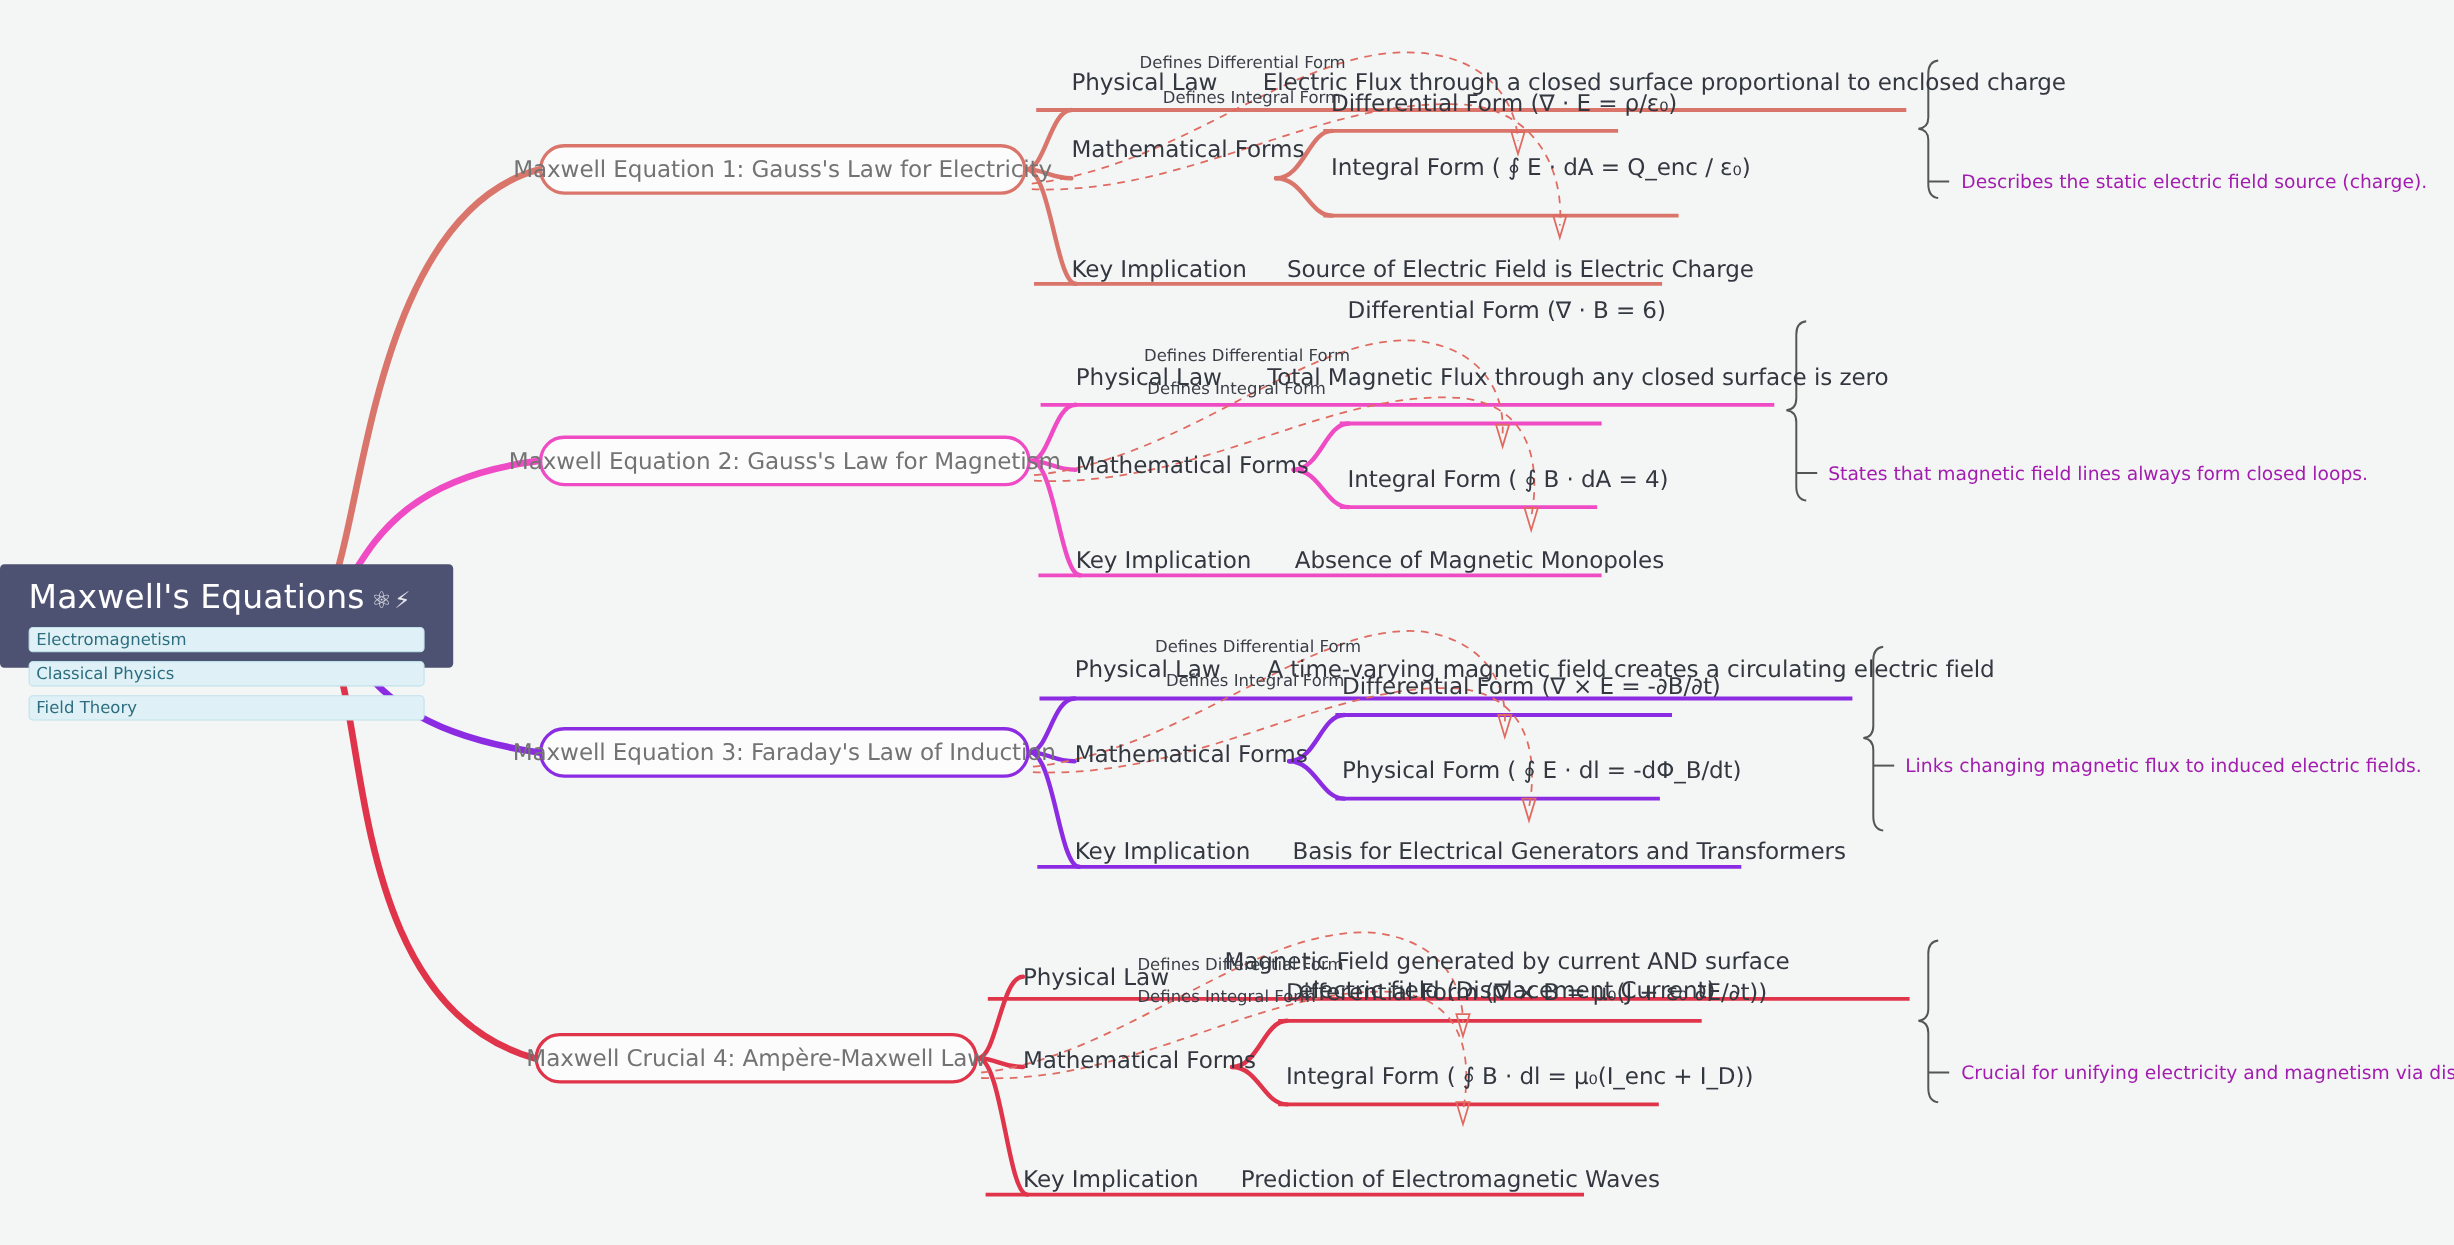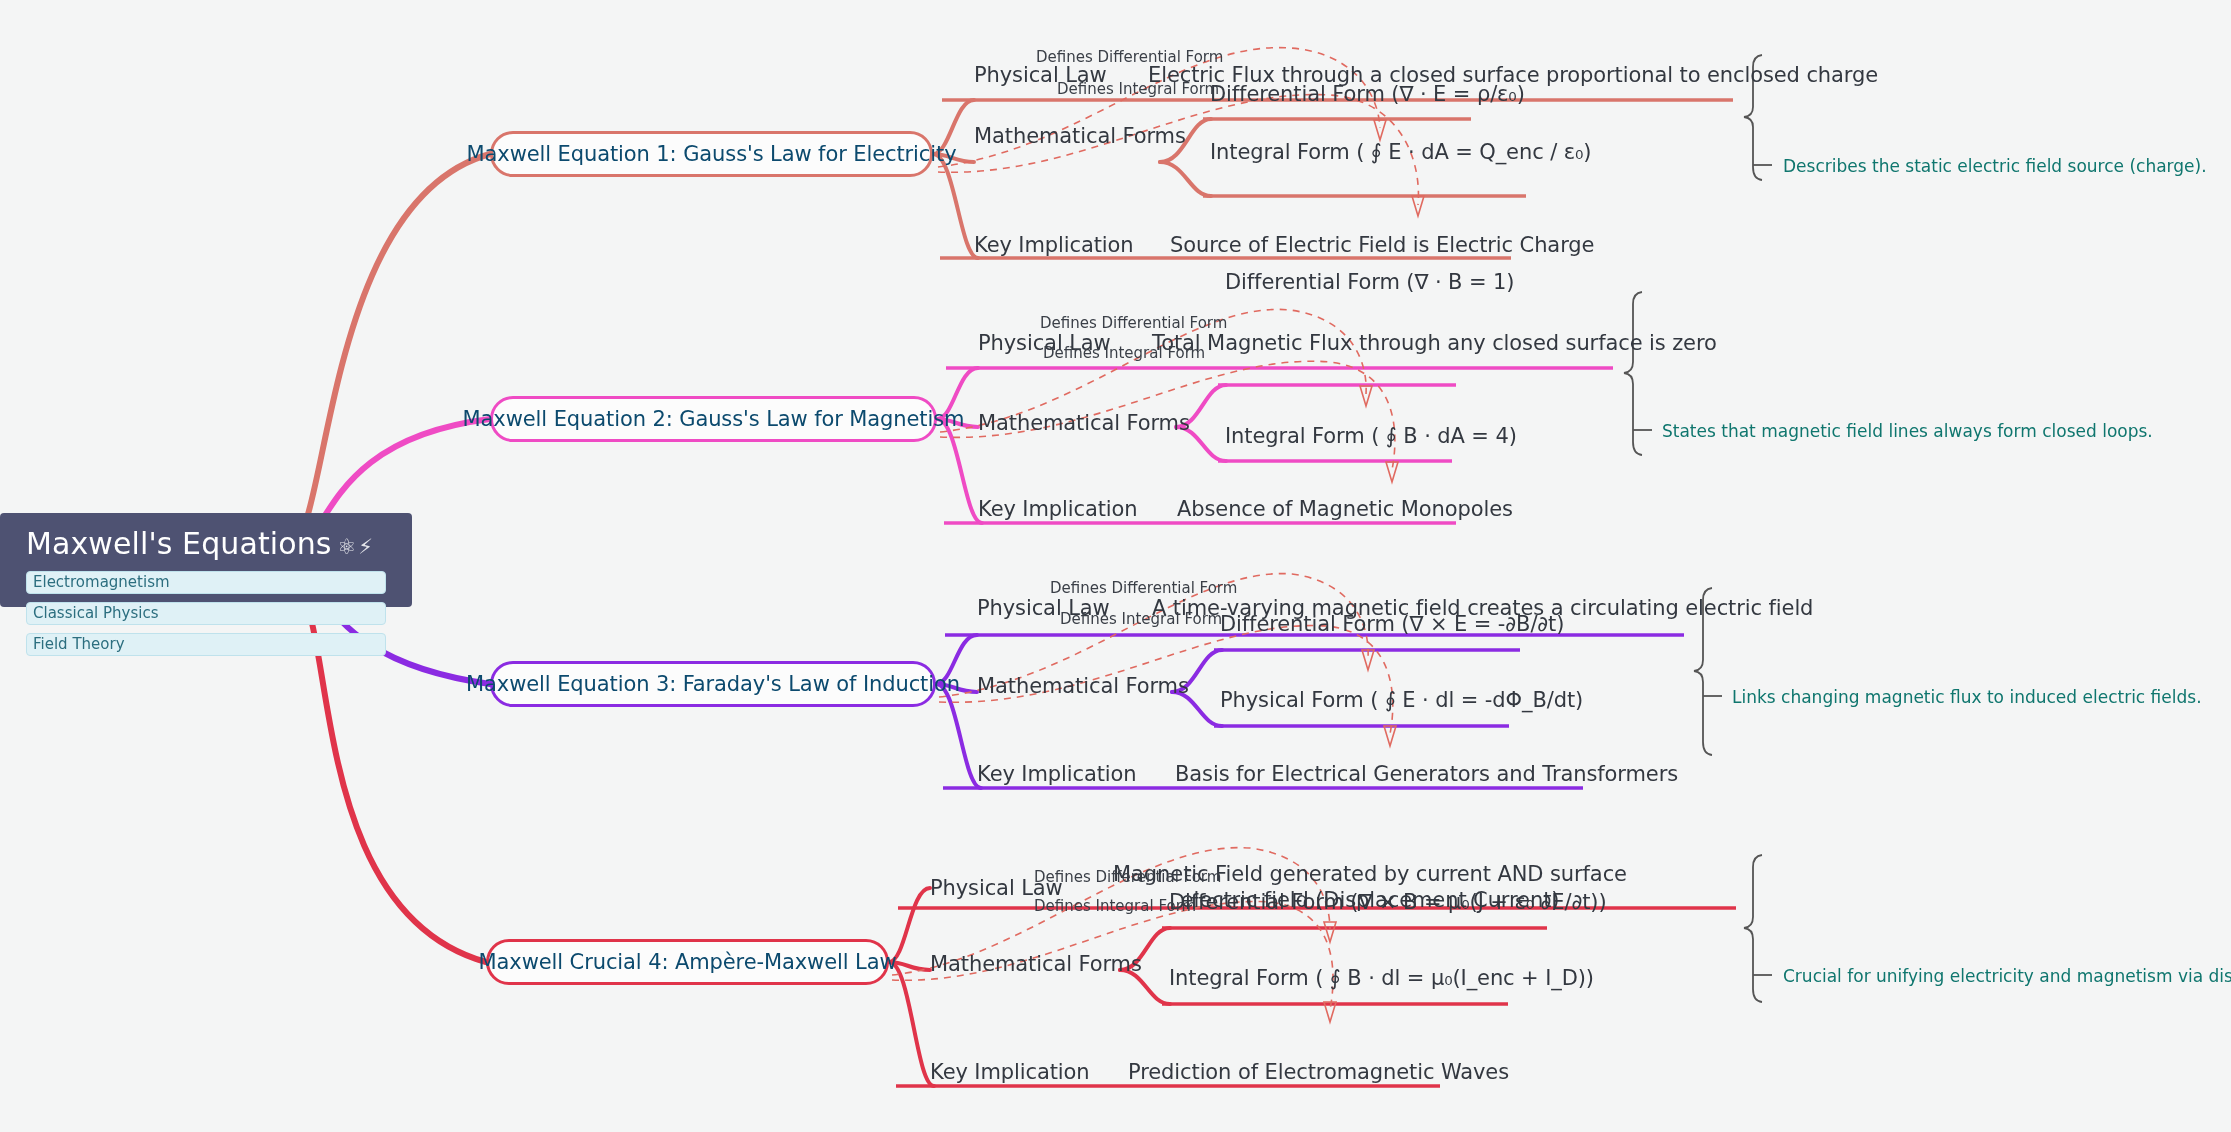--- a/index.html
+++ b/index.html
@@ -33,40 +33,40 @@
   }
 
   
   .pill{
     position:absolute;background:#fcfcfc;border-radius:26px;
     box-sizing:border-box;border:3.5px solid #000;
     display:flex;align-items:center;justify-content:center;
     height:46px;z-index:5;
   }
   .pill span{
-    font-size:21px;color:#0c4a6e;white-space:nowrap;letter-spacing:-0.1px;
+    font-size:21px;color:#737373;white-space:nowrap;letter-spacing:-0.1px;
   }
 
   
   .lbl{
     position:absolute;font-size:21px;color:#333840;white-space:nowrap;
     line-height:24px;z-index:4;letter-spacing:-0.1px;
   }
   .lbl.wrap{white-space:normal;line-height:26px;}
   .lbl.center{text-align:center;}
 
   
   .xlabel{
     position:absolute;font-size:15px;color:#3a3f47;white-space:nowrap;
     line-height:17px;z-index:7;
   }
 
   
   .annot{
-    position:absolute;font-size:17px;color:#0f766e;white-space:nowrap;
+    position:absolute;font-size:17px;color:#a21caf;white-space:nowrap;
     line-height:20px;z-index:4;
   }
 </style>
 </head>
 <body>
 
 <div id="stage">
 
   <svg id="wires" viewBox="0 0 2231 1132">
 
@@ -168,21 +168,21 @@
   <div class="xlabel" style="left:1036px;top:49px;">Defines Differential Form</div>
   <div class="xlabel" style="left:1057px;top:81px;">Defines Integral Form</div>
   <div class="annot" style="left:1783px;top:156px;">Describes the static electric field source (charge).</div>
 
   <div class="pill" style="left:490px;top:396px;width:447px;border-color:#ef4bc4;">
     <span>Maxwell Equation 2: Gauss's Law for Magnetism</span>
   </div>
   <div class="lbl" style="left:978px;top:331px;">Physical Law</div>
   <div class="lbl" style="left:1152px;top:331px;">Total Magnetic Flux through any closed surface is zero</div>
   <div class="lbl" style="left:978px;top:411px;">Mathematical Forms</div>
-  <div class="lbl" style="left:1225px;top:270px;">Differential Form (∇ · B = 1)</div>
+  <div class="lbl" style="left:1225px;top:270px;">Differential Form (∇ · B = 6)</div>
   <div class="lbl" style="left:1225px;top:424px;">Integral Form ( ∮ B · dA = 4)</div>
   <div class="lbl" style="left:978px;top:497px;">Key Implication</div>
   <div class="lbl" style="left:1177px;top:497px;">Absence of Magnetic Monopoles</div>
   <div class="xlabel" style="left:1040px;top:315px;">Defines Differential Form</div>
   <div class="xlabel" style="left:1043px;top:345px;">Defines Integral Form</div>
   <div class="annot" style="left:1662px;top:421px;">States that magnetic field lines always form closed loops.</div>
 
   <div class="pill" style="left:490px;top:661px;width:446px;border-color:#8b2be2;">
     <span>Maxwell Equation 3: Faraday's Law of Induction</span>
   </div>

